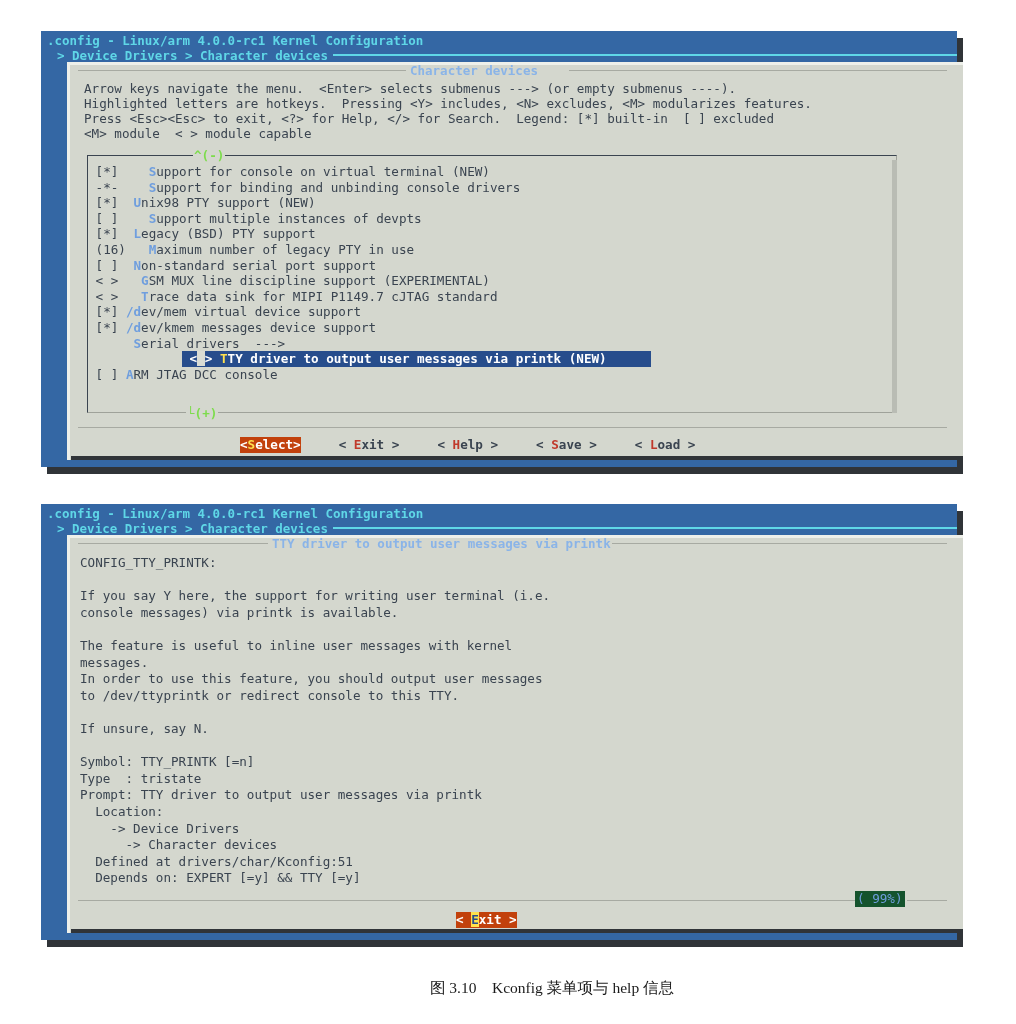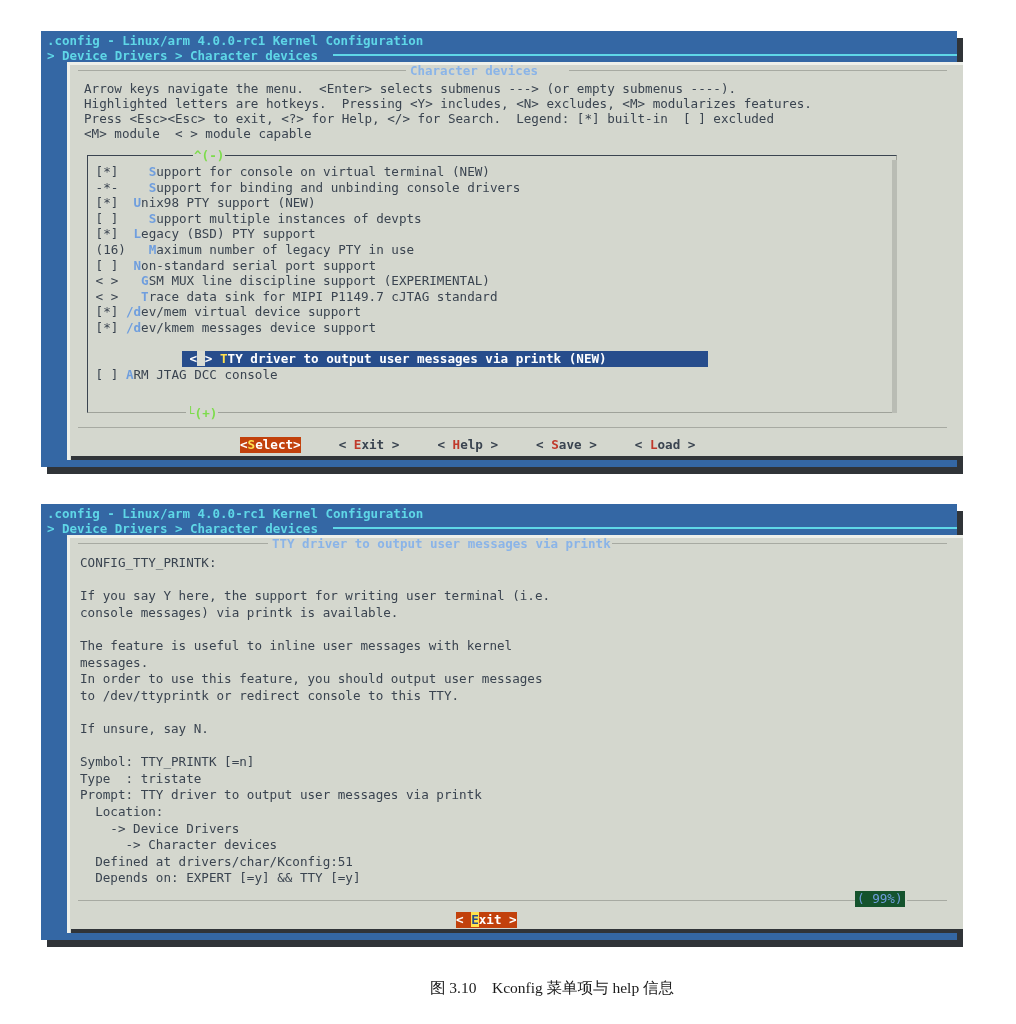--- a/index.html
+++ b/index.html
@@ -27,21 +27,21 @@
 
   .title-line, .path-line {
     position: absolute;
     color: #5fd7e7;
     font-size: 12.5px;
     line-height: 15px;
     white-space: pre;
     letter-spacing: 0px;
   }
   .title-line { font-weight: bold; }
-  .path-line  { font-weight: bold; }
+  .path-line  { font-weight: bold; margin-left: 10px; }
   .path-rule {
     position: absolute;
     height: 2px;
     background: #5fd7e7;
   }
 
   
   .dialog {
     position: absolute;
     background: #d4d7ce;
@@ -210,21 +210,22 @@
     <div class="menu-row" style="top: 15.6px;"><span> </span><span>-*-</span><span>    </span><span class="hk">S</span><span>upport for binding and unbinding console drivers</span></div>
     <div class="menu-row" style="top: 31.2px;"><span> </span><span>[*]</span><span>  </span><span class="hk">U</span><span>nix98 PTY support (NEW)</span></div>
     <div class="menu-row" style="top: 46.8px;"><span> </span><span>[ ]</span><span>    </span><span class="hk">S</span><span>upport multiple instances of devpts</span></div>
     <div class="menu-row" style="top: 62.4px;"><span> </span><span>[*]</span><span>  </span><span class="hk">L</span><span>egacy (BSD) PTY support</span></div>
     <div class="menu-row" style="top: 78px;"><span> </span><span>(16)</span><span>   </span><span class="hk">M</span><span>aximum number of legacy PTY in use</span></div>
     <div class="menu-row" style="top: 93.6px;"><span> </span><span>[ ]</span><span>  </span><span class="hk">N</span><span>on-standard serial port support</span></div>
     <div class="menu-row" style="top: 109.2px;"><span> </span><span>&lt; &gt;</span><span>   </span><span class="hk">G</span><span>SM MUX line discipline support (EXPERIMENTAL)</span></div>
     <div class="menu-row" style="top: 124.8px;"><span> </span><span>&lt; &gt;</span><span>   </span><span class="hk">T</span><span>race data sink for MIPI P1149.7 cJTAG standard</span></div>
     <div class="menu-row" style="top: 140.4px;"><span> </span><span>[*]</span><span> </span><span class="hk">/d</span><span>ev/mem virtual device support</span></div>
     <div class="menu-row" style="top: 156px;"><span> </span><span>[*]</span><span> </span><span class="hk">/d</span><span>ev/kmem messages device support</span></div>
-    <div class="menu-row selected" style="top: 187.2px; width: 526px; left: 94px;"><span> </span><span><span>&lt;</span><span class="cursor-block"> </span><span>&gt;</span></span><span> </span><span class="hk">T</span><span>TY driver to output user messages via printk (NEW)</span><span> </span></div>
+    <div class="menu-row" style="top: 171.6px;"><span> </span><span>   </span><span>  </span><span class="hk">S</span><span>erial drivers  ---&gt;</span></div>
+    <div class="menu-row selected" style="top: 187.2px; width: 469px; left: 94px;"><span> </span><span><span>&lt;</span><span class="cursor-block"> </span><span>&gt;</span></span><span> </span><span class="hk">T</span><span>TY driver to output user messages via printk (NEW)</span><span> </span></div>
     <div class="menu-row" style="top: 202.8px;"><span> </span><span>[ ]</span><span> </span><span class="hk">A</span><span>RM JTAG DCC console</span></div>
   </div>
 
 <div class="dlg-rule" style="left:78px; top:427px; width:869px;"></div>
 
 <div class="btnbar" style="left:240px; top:434px;"><span class="btn active"><span>&lt;</span><span class="bhk">S</span><span>elect&gt;</span></span><span style="display: inline-block; width: 38px;"></span><span class="btn"><span>&lt; </span><span class="bhk">E</span><span>xit &gt;</span></span><span style="display: inline-block; width: 38px;"></span><span class="btn"><span>&lt; </span><span class="bhk">H</span><span>elp &gt;</span></span><span style="display: inline-block; width: 38px;"></span><span class="btn"><span>&lt; </span><span class="bhk">S</span><span>ave &gt;</span></span><span style="display: inline-block; width: 38px;"></span><span class="btn"><span>&lt; </span><span class="bhk">L</span><span>oad &gt;</span></span></div>
 
 <div class="term-shadow" style="left:47px; top:511px; width:916px; height:436px;"></div>
 <div class="term-window" style="left:41px; top:504px; width:916px; height:436px;">
 </div>

